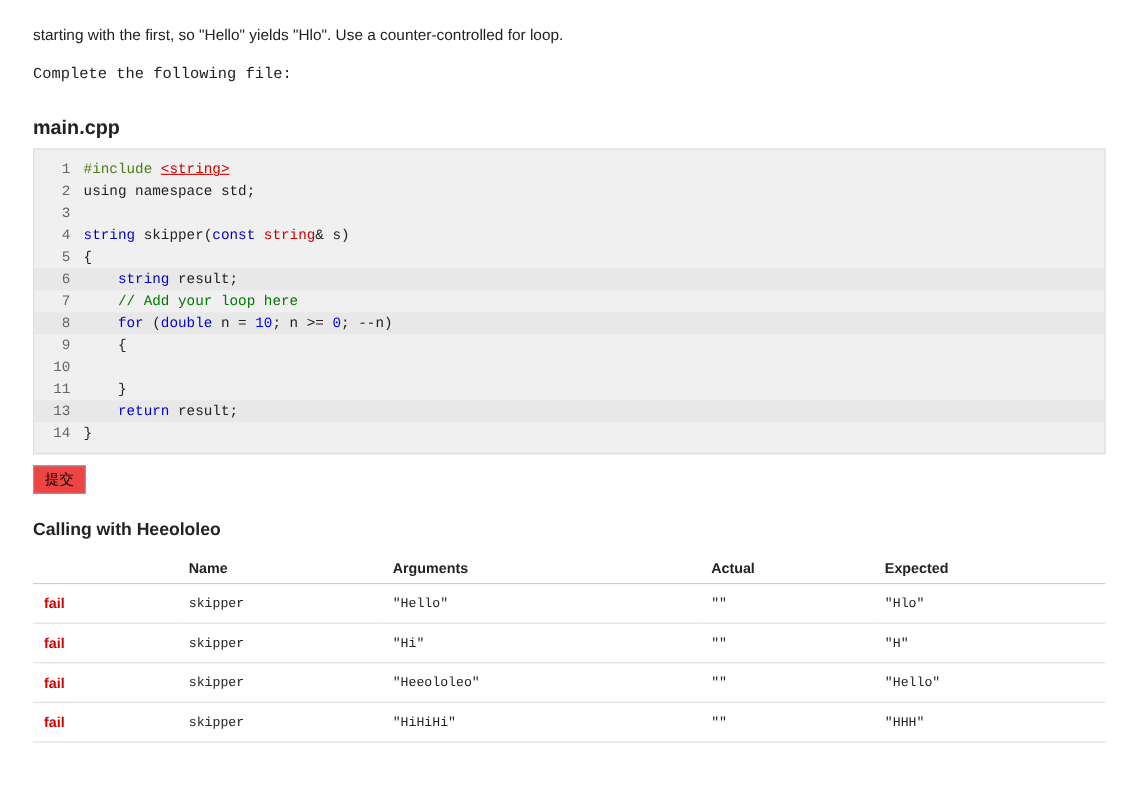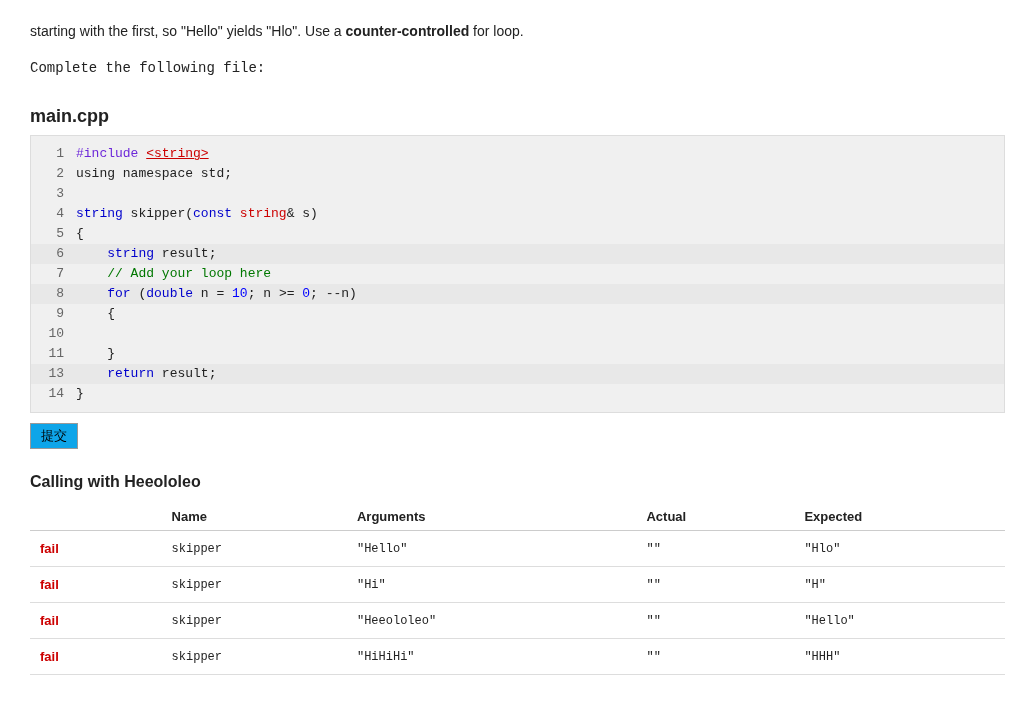--- a/index.html
+++ b/index.html
@@ -9,21 +9,21 @@
       color: #222;
       background: #fff;
       padding: 20px 30px;
       max-width: 1035px;
     }
     .description {
       margin-bottom: 18px;
       line-height: 1.6;
       font-size: 14px;
     }
-    .description b { font-weight: bold; }
+    .description b { font-weight: normal; }
     .complete-label {
       margin-bottom: 10px;
       font-size: 14px;
       font-family: Liberation Mono, monospace;
     }
     .file-title {
       font-weight: bold;
       font-size: 18px;
       margin-bottom: 8px;
       margin-top: 30px;
@@ -51,28 +51,28 @@
       text-align: right;
       padding-right: 12px;
       color: #666;
       user-select: none;
       flex-shrink: 0;
     }
     .line-content {
       flex: 1;
       white-space: pre;
     }
-    .kw-include { color: #6d28d9; }
+    .kw-include { color: #4d7c0f; }
     .kw-string-type { color: #cc0000; text-decoration: underline; }
     .kw-blue { color: #0000cc; }
     .kw-green { color: #007700; }
     .kw-red { color: #cc0000; }
     .kw-num { color: #0000ff; }
     .submit-btn {
-      background: #0ea5e9;
+      background: #ef4444;
       border: 1px solid #999;
       padding: 3px 10px;
       font-size: 13px;
       cursor: pointer;
       margin-bottom: 24px;
     }
     .section-title {
       font-weight: bold;
       font-size: 16px;
       margin-bottom: 12px;

